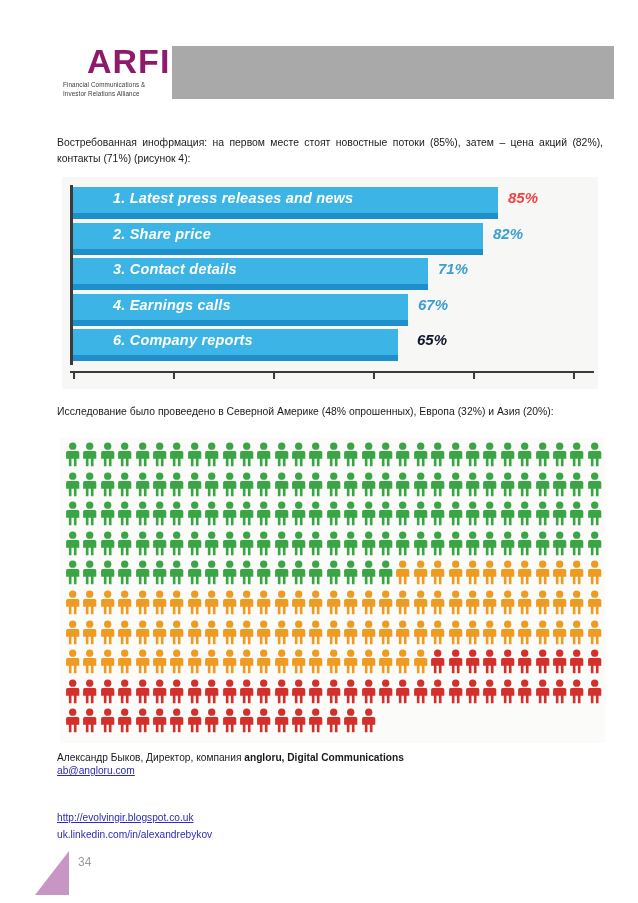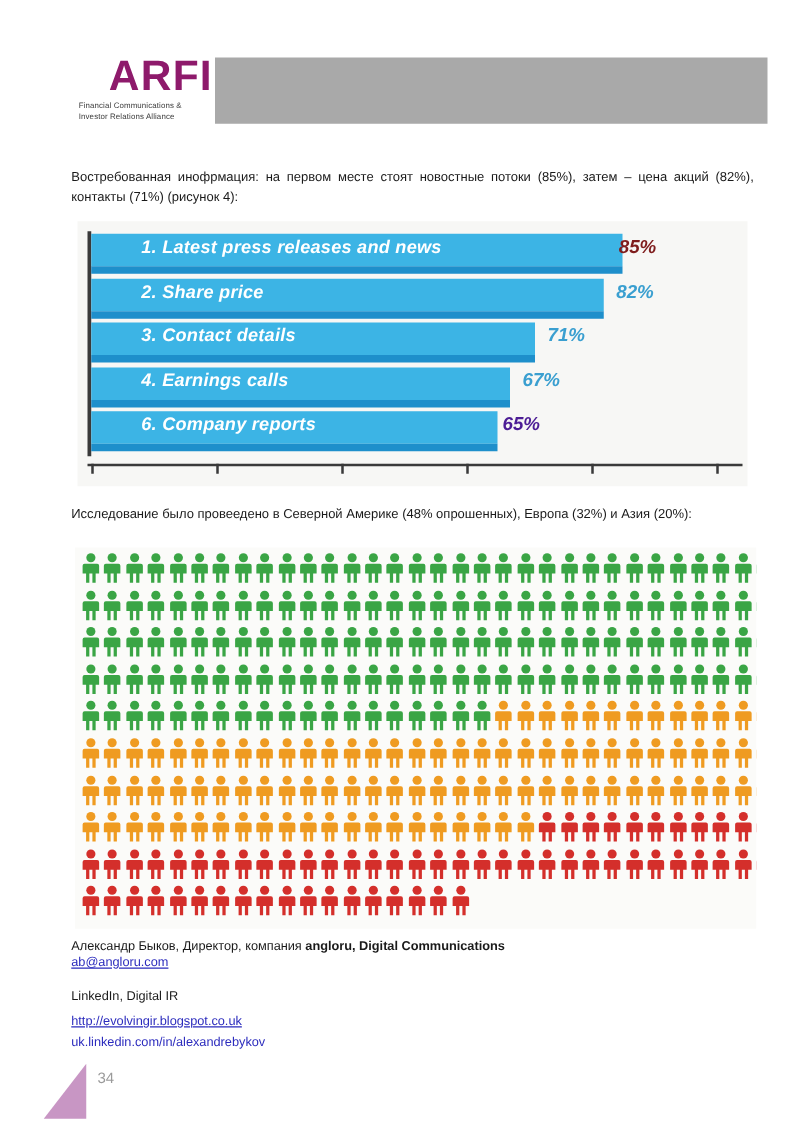--- a/index.html
+++ b/index.html
@@ -145,21 +145,21 @@
   <div class="para" id="para-1">Востребованная инофрмация: на первом месте стоят новостные потоки (85%), затем – цена акций (82%), контакты (71%) (рисунок 4):</div>
 
   <div class="chart-box">
     <div class="chart-inner" id="bar-chart">
       <div class="axis-y"></div>
       <div class="axis-x"></div>
     <div class="bar-row" style="top: 10px; width: 500px;">
           <div class="bar" style="width: 425px; background: rgb(60, 180, 229);"></div>
           <div class="bar-shadow" style="width: 425px; background: rgb(30, 143, 203);"></div>
           <div class="bar-label">1. Latest press releases and news</div>
-          <div class="bar-value" style="left: 422px; color: #7f1d1d; text-align: right;">85%</div>
+          <div class="bar-value" style="left: 435px; color: #ef4444; text-align: right;">85%</div>
         </div>
         <div class="bar-row" style="top: 45.5px; width: 500px; text-decoration: underline;">
           <div class="bar" style="width: 410px; background: rgb(60, 180, 229);"></div>
           <div class="bar-shadow" style="width: 410px; background: rgb(30, 143, 203);"></div>
           <div class="bar-label">2. Share price</div>
           <div class="bar-value" style="left: 420px; color: rgb(58, 159, 208);">82%</div>
         </div>
         <div class="bar-row" style="top: 81px; width: 500px;">
           <div class="bar" style="width: 355px; background: rgb(60, 180, 229);"></div>
           <div class="bar-shadow" style="width: 355px; background: rgb(30, 143, 203);"></div>
@@ -169,21 +169,21 @@
         <div class="bar-row" style="top: 116.5px; width: 500px;">
           <div class="bar" style="width: 335px; background: rgb(60, 180, 229);"></div>
           <div class="bar-shadow" style="width: 335px; background: rgb(30, 143, 203);"></div>
           <div class="bar-label">4. Earnings calls</div>
           <div class="bar-value" style="left: 345px; color: rgb(58, 159, 208);">67%</div>
         </div>
         <div class="bar-row" style="top: 152px; width: 500px;">
           <div class="bar" style="width: 325px; background: rgb(60, 180, 229);"></div>
           <div class="bar-shadow" style="width: 325px; background: rgb(30, 143, 203);"></div>
           <div class="bar-label">6. Company reports</div>
-          <div class="bar-value" style="left: 329px; color: #4c1d95;">65%</div>
+          <div class="bar-value" style="left: 344px; color: #0f172a;">65%</div>
         </div>
         <div class="tick" style="left: 11px;"></div>
         <div class="tick" style="left: 111px;"></div>
         <div class="tick" style="left: 211px;"></div>
         <div class="tick" style="left: 311px;"></div>
         <div class="tick" style="left: 411px;"></div>
         <div class="tick" style="left: 511px;"></div>
       </div>
   </div>
 
@@ -1119,21 +1119,20 @@
             <path d="M2.1 5.0 h5.8 a0.9 0.9 0 0 1 0.9 0.9 v3.6 h-1.6 v4.2 h-1.5 v-4.2 h-1.4 v4.2 h-1.5 v-4.2 h-1.6 v-3.6 a0.9 0.9 0 0 1 0.9 -0.9 z" fill="#d42f2b"></path>
           </svg></span></div>
     </div>
 
   <div class="foot" id="foot-1">
     <span>Александр Быков, Директор, компания </span><b>angloru, Digital Communications</b>
   </div>
   <div class="foot" id="foot-2">
     <span class="link">ab@angloru.com</span>
   </div>
-  <div class="foot" id="foot-3">LinkedIn, Digital IR</div>
   <div class="foot" id="foot-4">
     <span class="link">http://evolvingir.blogspot.co.uk</span>
   </div>
   <div class="foot" id="foot-5">
     <span class="link plain">uk.linkedin.com/in/alexandrebykov</span>
   </div>
 
   <div class="corner-tri"></div>
   <div class="page-num">34</div>
   <div class="bottom-rule"></div>

